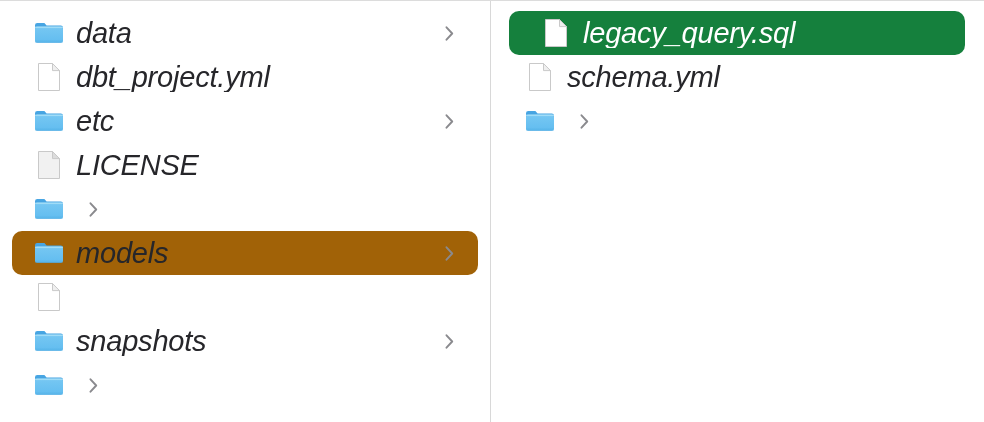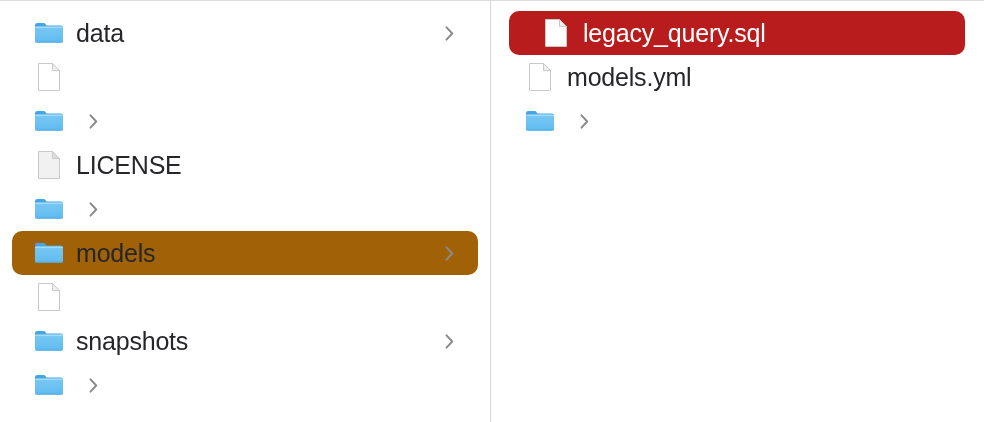--- a/index.html
+++ b/index.html
@@ -58,47 +58,48 @@
     margin: 0 18px;
     padding-left: 16px;
     padding-right: 18px;
   }
 
   .row.sel-gray {
     background: #a16207;
   }
 
   .row.sel-blue {
-    background: #b91c1c;
+    background: #15803d;
     padding-left: 32px;
   }
 
   .icon-wrap {
     width: 30px;
     height: 34px;
     flex: 0 0 30px;
     display: flex;
     align-items: center;
     justify-content: center;
     margin-right: 12px;
   }
 
   .icon-wrap svg {
     display: block;
   }
 
   .row-label {
-    font-size: 25px;
+    font-size: 29px;
     line-height: 30px;
     color: #26262a;
     letter-spacing: -0.2px;
     white-space: nowrap;
     overflow: hidden;
     text-overflow: ellipsis;
     flex: 1 1 auto;
+    font-style: italic;
   }
 
   .row.sel-blue .row-label {
     color: #ffffff;
   }
 
   .chevron {
     flex: 0 0 auto;
     width: 14px;
     height: 20px;
@@ -147,47 +148,49 @@
   </svg>
         </span>
       </div>
       <div class="row">
         <span class="icon-wrap">
   <svg width="24" height="30" viewBox="0 0 24 30">
     <path d="M1.5 1.5 H15.5 L22.5 8.6 V28.5 H1.5 Z" fill="#ffffff" stroke="#c9c9c9" stroke-width="1"></path>
     <path d="M15.5 1.5 L22.5 8.6 H15.5 Z" fill="#efefef" stroke="#c9c9c9" stroke-width="1" stroke-linejoin="round"></path>
   </svg>
         </span>
-        <span class="chevron hidden-chev">
-  <svg width="9" height="15" viewBox="0 0 9 15">
-    <path d="M1.5 1.3 L7.2 7.5 L1.5 13.7" fill="none" stroke="#8a8a8e" stroke-width="1.9" stroke-linecap="round" stroke-linejoin="round"></path>
-  </svg>
-        </span>
-      </div>
-      <div class="row">
-        <span class="icon-wrap">
-  <svg width="30" height="24" viewBox="0 0 30 24">
-    <defs>
-      <linearGradient id="fgTab" x1="0" y1="0" x2="0" y2="1">
-        <stop offset="0" stop-color="#4aa7e4"></stop>
-        <stop offset="1" stop-color="#3f9ddc"></stop>
-      </linearGradient>
-      <linearGradient id="fgBody" x1="0" y1="0" x2="0" y2="1">
-        <stop offset="0" stop-color="#8fd4f6"></stop>
-        <stop offset="0.12" stop-color="#74c6f2"></stop>
-        <stop offset="0.92" stop-color="#63bdf0"></stop>
-        <stop offset="1" stop-color="#4aa9e2"></stop>
-      </linearGradient>
-    </defs>
-    <path d="M1 4.2 A2.2 2.2 0 0 1 3.2 2 H10.4 L12.6 4.6 H26.8 A2.2 2.2 0 0 1 29 6.8 V9 H1 Z" fill="url(#fgTab)"></path>
-    <rect x="1" y="5.6" width="28" height="16.2" rx="2.2" fill="url(#fgBody)"></rect>
-    <rect x="1" y="5.6" width="28" height="1.5" fill="#a9e0f8" opacity="0.75"></rect>
-    <rect x="1" y="19.4" width="28" height="2.4" rx="1.2" fill="#55b2e8" opacity="0.55"></rect>
-  </svg>
-        </span>
+        <span class="row-label">dbt_project.yml</span>
+        <span class="chevron hidden-chev">
+  <svg width="9" height="15" viewBox="0 0 9 15">
+    <path d="M1.5 1.3 L7.2 7.5 L1.5 13.7" fill="none" stroke="#8a8a8e" stroke-width="1.9" stroke-linecap="round" stroke-linejoin="round"></path>
+  </svg>
+        </span>
+      </div>
+      <div class="row">
+        <span class="icon-wrap">
+  <svg width="30" height="24" viewBox="0 0 30 24">
+    <defs>
+      <linearGradient id="fgTab" x1="0" y1="0" x2="0" y2="1">
+        <stop offset="0" stop-color="#4aa7e4"></stop>
+        <stop offset="1" stop-color="#3f9ddc"></stop>
+      </linearGradient>
+      <linearGradient id="fgBody" x1="0" y1="0" x2="0" y2="1">
+        <stop offset="0" stop-color="#8fd4f6"></stop>
+        <stop offset="0.12" stop-color="#74c6f2"></stop>
+        <stop offset="0.92" stop-color="#63bdf0"></stop>
+        <stop offset="1" stop-color="#4aa9e2"></stop>
+      </linearGradient>
+    </defs>
+    <path d="M1 4.2 A2.2 2.2 0 0 1 3.2 2 H10.4 L12.6 4.6 H26.8 A2.2 2.2 0 0 1 29 6.8 V9 H1 Z" fill="url(#fgTab)"></path>
+    <rect x="1" y="5.6" width="28" height="16.2" rx="2.2" fill="url(#fgBody)"></rect>
+    <rect x="1" y="5.6" width="28" height="1.5" fill="#a9e0f8" opacity="0.75"></rect>
+    <rect x="1" y="19.4" width="28" height="2.4" rx="1.2" fill="#55b2e8" opacity="0.55"></rect>
+  </svg>
+        </span>
+        <span class="row-label">etc</span>
         <span class="chevron">
   <svg width="9" height="15" viewBox="0 0 9 15">
     <path d="M1.5 1.3 L7.2 7.5 L1.5 13.7" fill="none" stroke="#8a8a8e" stroke-width="1.9" stroke-linecap="round" stroke-linejoin="round"></path>
   </svg>
         </span>
       </div>
       <div class="row">
         <span class="icon-wrap">
   <svg width="24" height="30" viewBox="0 0 24 30">
     <path d="M1.5 1.5 H15.5 L22.5 8.6 V28.5 H1.5 Z" fill="#f1f1f1" stroke="#c9c9c9" stroke-width="1"></path>
@@ -340,21 +343,21 @@
   </svg>
         </span>
       </div>
       <div class="row">
         <span class="icon-wrap">
   <svg width="24" height="30" viewBox="0 0 24 30">
     <path d="M1.5 1.5 H15.5 L22.5 8.6 V28.5 H1.5 Z" fill="#ffffff" stroke="#c9c9c9" stroke-width="1"></path>
     <path d="M15.5 1.5 L22.5 8.6 H15.5 Z" fill="#efefef" stroke="#c9c9c9" stroke-width="1" stroke-linejoin="round"></path>
   </svg>
         </span>
-        <span class="row-label">models.yml</span>
+        <span class="row-label">schema.yml</span>
         <span class="chevron hidden-chev">
   <svg width="9" height="15" viewBox="0 0 9 15">
     <path d="M1.5 1.3 L7.2 7.5 L1.5 13.7" fill="none" stroke="#8a8a8e" stroke-width="1.9" stroke-linecap="round" stroke-linejoin="round"></path>
   </svg>
         </span>
       </div>
       <div class="row">
         <span class="icon-wrap">
   <svg width="30" height="24" viewBox="0 0 30 24">
     <defs>

